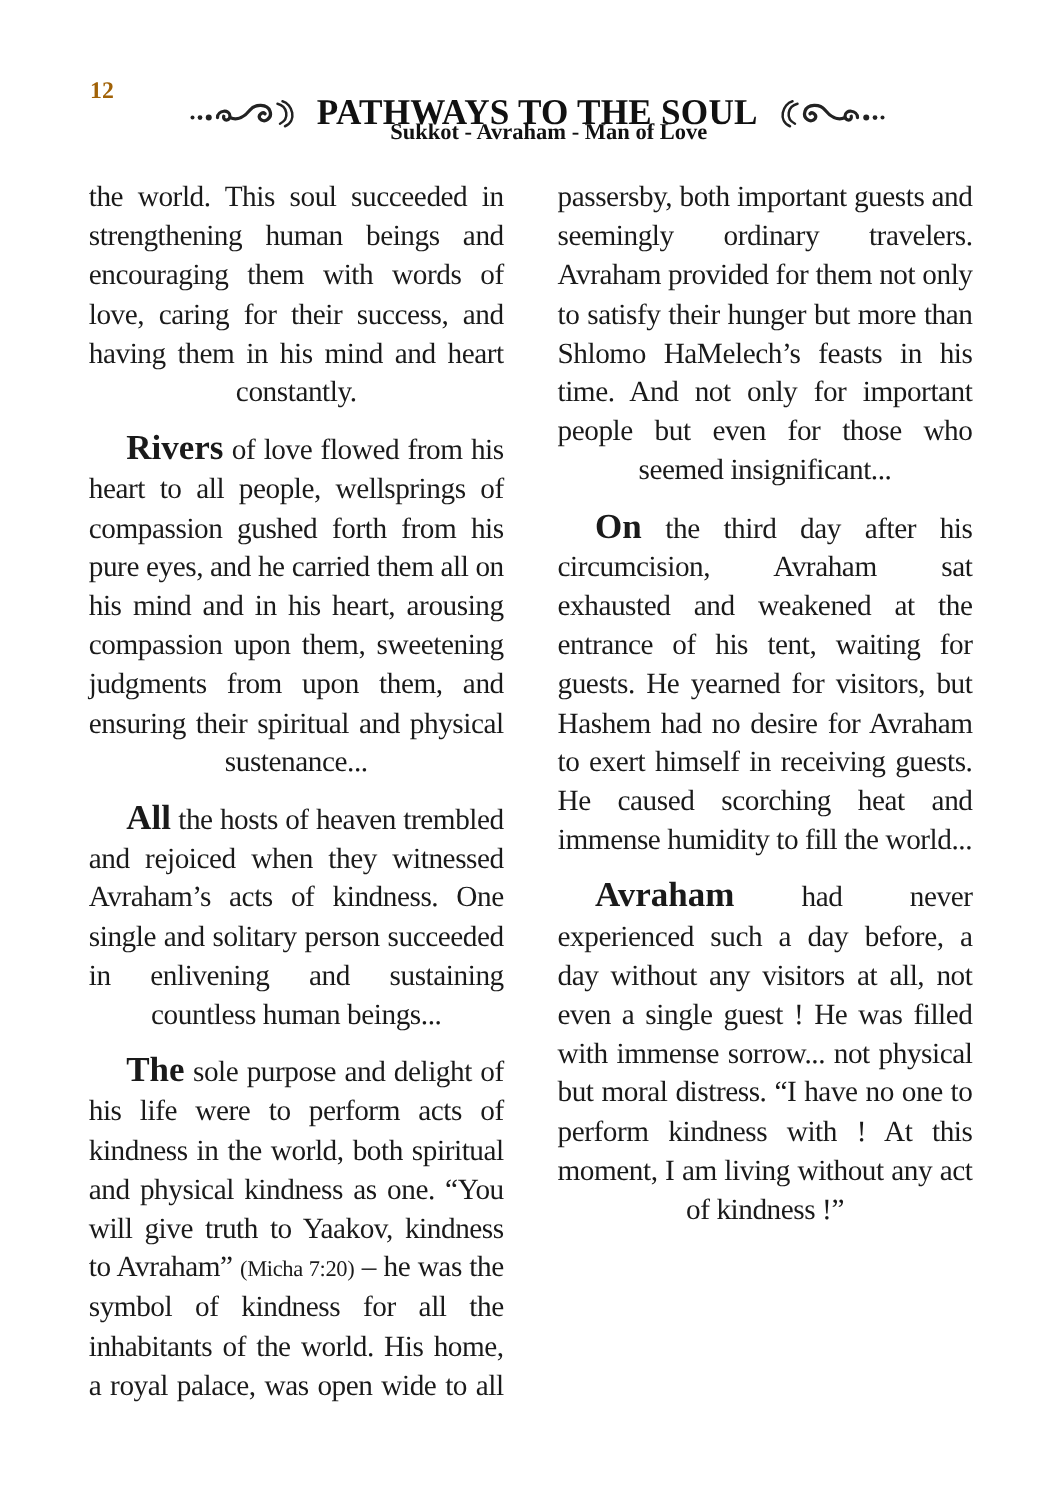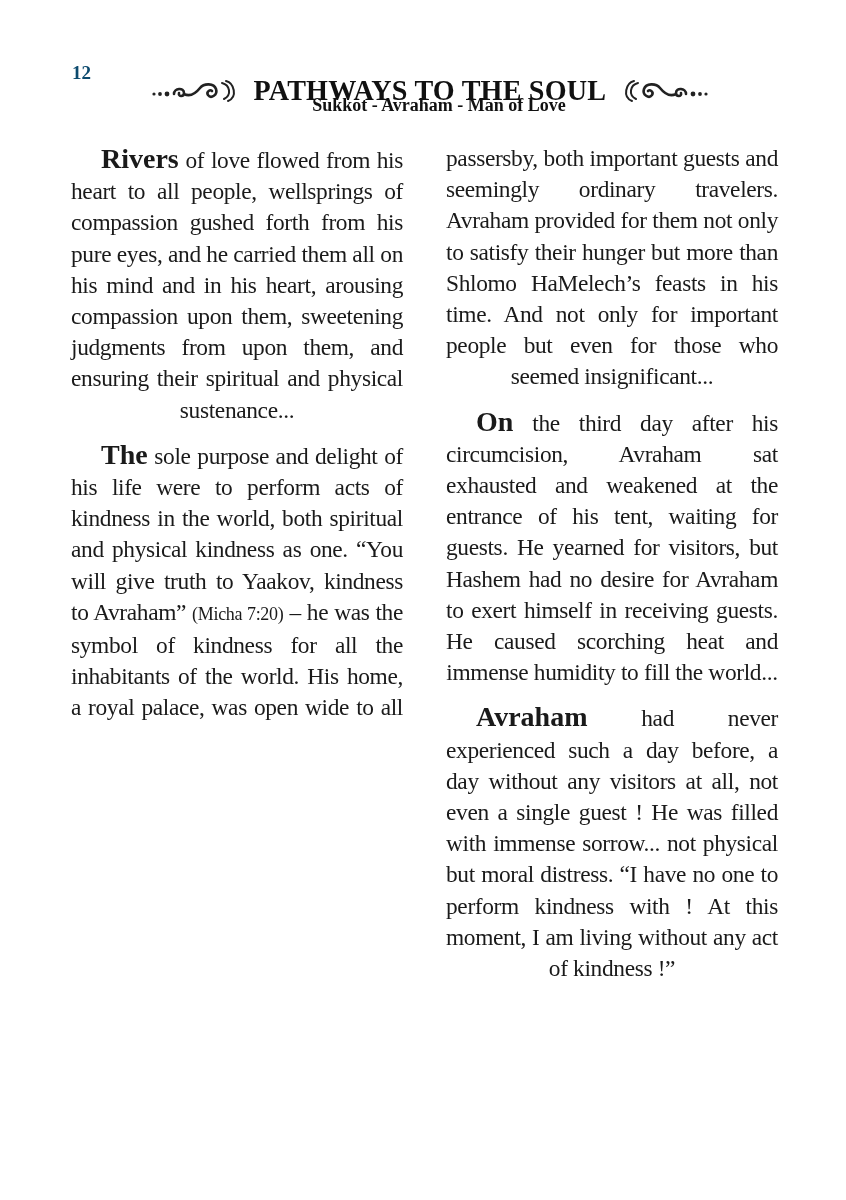--- a/index.html
+++ b/index.html
@@ -14,21 +14,21 @@
       overflow: hidden;
       font-family: "Liberation Serif", "DejaVu Serif", serif;
       color: #1a1a1a;
     }
     .page-number {
       position: absolute;
       left: 72px;
       top: 62px;
       font-size: 19px;
       font-weight: bold;
-      color: #0c4a6e;
+      color: #a16207;
     }
     .header-title-row {
       position: absolute;
       left: 130px;
       top: 50px;
       width: 600px;
       height: 40px;
       display: flex;
       align-items: center;
       justify-content: center;
@@ -125,23 +125,25 @@
       </svg>
     </span>
   </div>
 
   <div class="header-subtitle">
     <span>Sukkot - Avraham - Man of Love</span>
   </div>
 </div>
 
 <div class="column col-left">
+  <p class="para first"><span>the world. This soul succeeded in strengthening human beings and encouraging them with words of love, caring for their success, and having them in his mind and heart constantly.</span></p>
 
   <p class="para indent"><span class="lead">Rivers</span><span> of love flowed from his heart to all people, wellsprings of compassion gushed forth from his pure eyes, and he carried them all on his mind and in his heart, arousing compassion upon them, sweetening judgments from upon them, and ensuring their spiritual and physical sustenance...</span></p>
 
+  <p class="para indent"><span class="lead">All</span><span> the hosts of heaven trembled and rejoiced when they witnessed Avraham’s acts of kindness. One single and solitary person succeeded in enlivening and sustaining countless human beings...</span></p>
 
   <p class="para indent continues"><span class="lead">The</span><span> sole purpose and delight of his life were to perform acts of kindness in the world, both spiritual and physical kindness as one. “You will give truth to Yaakov, kindness to Avraham” </span><span class="cite">(Micha 7:20)</span><span> – he was the symbol of kindness for all the inhabitants of the world. His home, a royal palace, was open wide to all</span></p>
 </div>
 
 <div class="column col-right">
   <p class="para first"><span>passersby, both important guests and seemingly ordinary travelers. Avraham provided for them not only to satisfy their hunger but more than Shlomo HaMelech’s feasts in his time. And not only for important people but even for those who seemed insignificant...</span></p>
 
 
   <p class="para indent"><span class="lead">On</span><span> the third day after his circumcision, Avraham sat exhausted and weakened at the entrance of his tent, waiting for guests. He yearned for visitors, but Hashem had no desire for Avraham to exert himself in receiving guests. He caused scorching heat and immense humidity to fill the world...</span></p>
 

